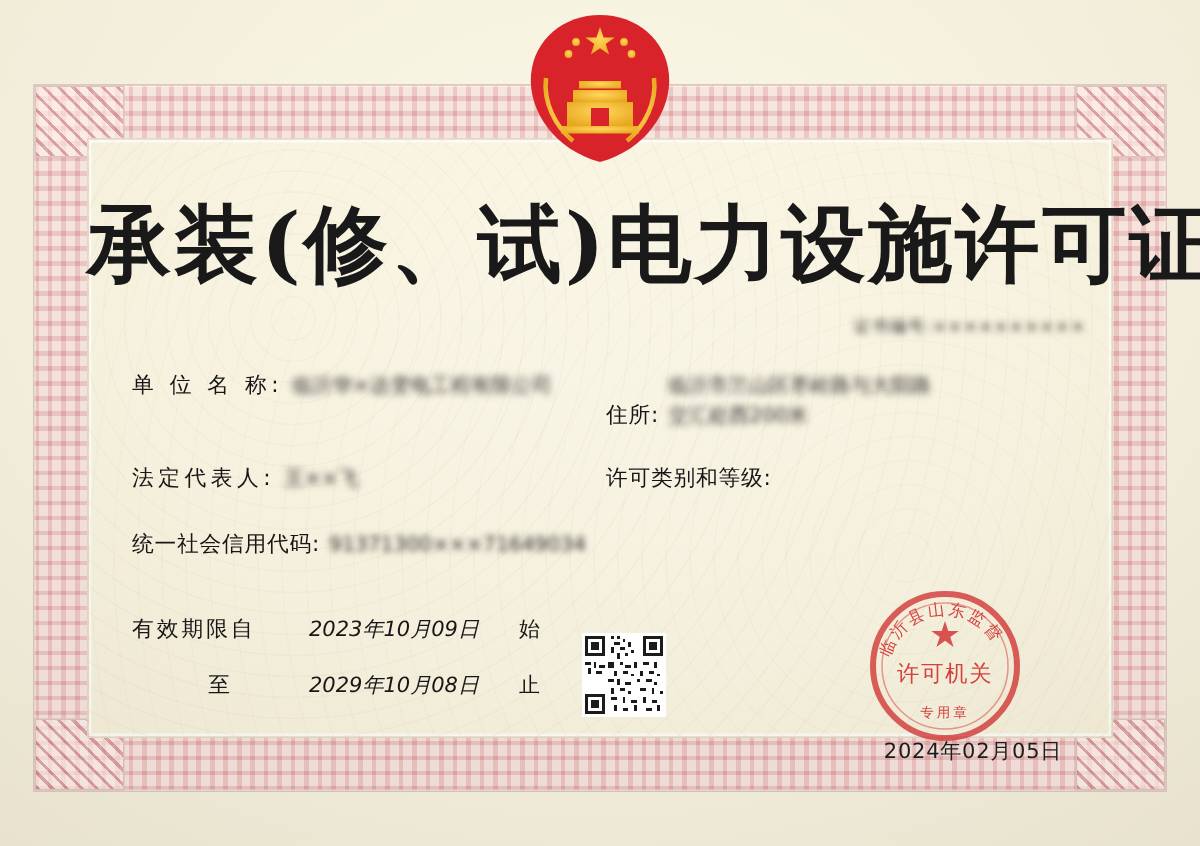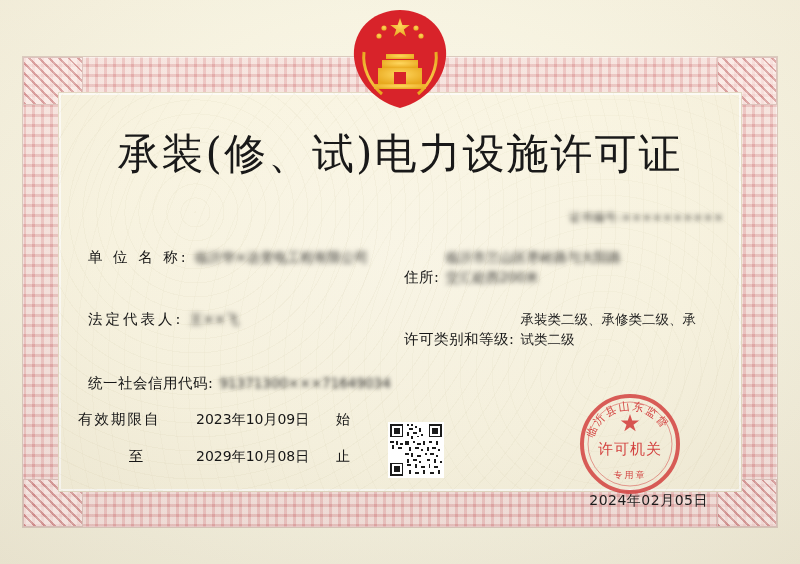--- a/index.html
+++ b/index.html
@@ -115,22 +115,22 @@
     z-index: 5;
   }
 
   .doc-title {
     position: absolute;
     left: 0;
     right: 0;
     top: 34px;
     text-align: center;
     font-family: "DejaVu Serif", "Liberation Serif", serif;
-    font-size: 42px;
-    font-weight: 400;
+    font-size: 56px;
+    font-weight: 700;
     letter-spacing: 2px;
     color: #191919;
     white-space: nowrap;
   }
 
   .cert-number {
     position: absolute;
     right: 18px;
     top: 118px;
     font-size: 11px;
@@ -193,21 +193,21 @@
     display: flex;
     align-items: flex-end;
     padding-left: 6px;
   }
   .col-right .value {
     max-width: 185px;
   }
 
   .validity {
     position: absolute;
-    left: 20px;
+    left: 30px;
     top: 318px;
     font-size: 14.5px;
     color: #161616;
   }
   .validity .vrow {
     display: flex;
     align-items: center;
     margin-bottom: 18px;
   }
   .validity .vlabel {
@@ -215,20 +215,21 @@
     width: 118px;
     white-space: nowrap;
   }
   .validity .vlabel.indent {
     text-align: center;
     width: 118px;
   }
   .validity .vdate {
     width: 140px;
     font-size: 14px;
+    font-style: italic;
   }
   .validity .vmark {
     font-size: 14px;
     letter-spacing: 1px;
   }
 
   
   .qr {
     position: absolute;
     left: 330px;
@@ -329,21 +330,20 @@
         </div>
       </div>
 
       <div class="row" style="">
         <div class="col-left">
           <span class="label">法定代表人:</span>
           <span class="value blurred">王××飞</span>
         </div>
         <div class="col-right">
           <span class="label tight">许可类别和等级:</span>
-          <span class="value">承装类二级、承修类二级、承试类二级</span>
         </div>
       </div>
 
       <div class="row" style="margin-top:24px;text-align:right;">
         <span class="label tight">统一社会信用代码:</span>
         <span class="value blurred-lite">91371300×××71649034</span>
       </div>
 
     </div>
 

